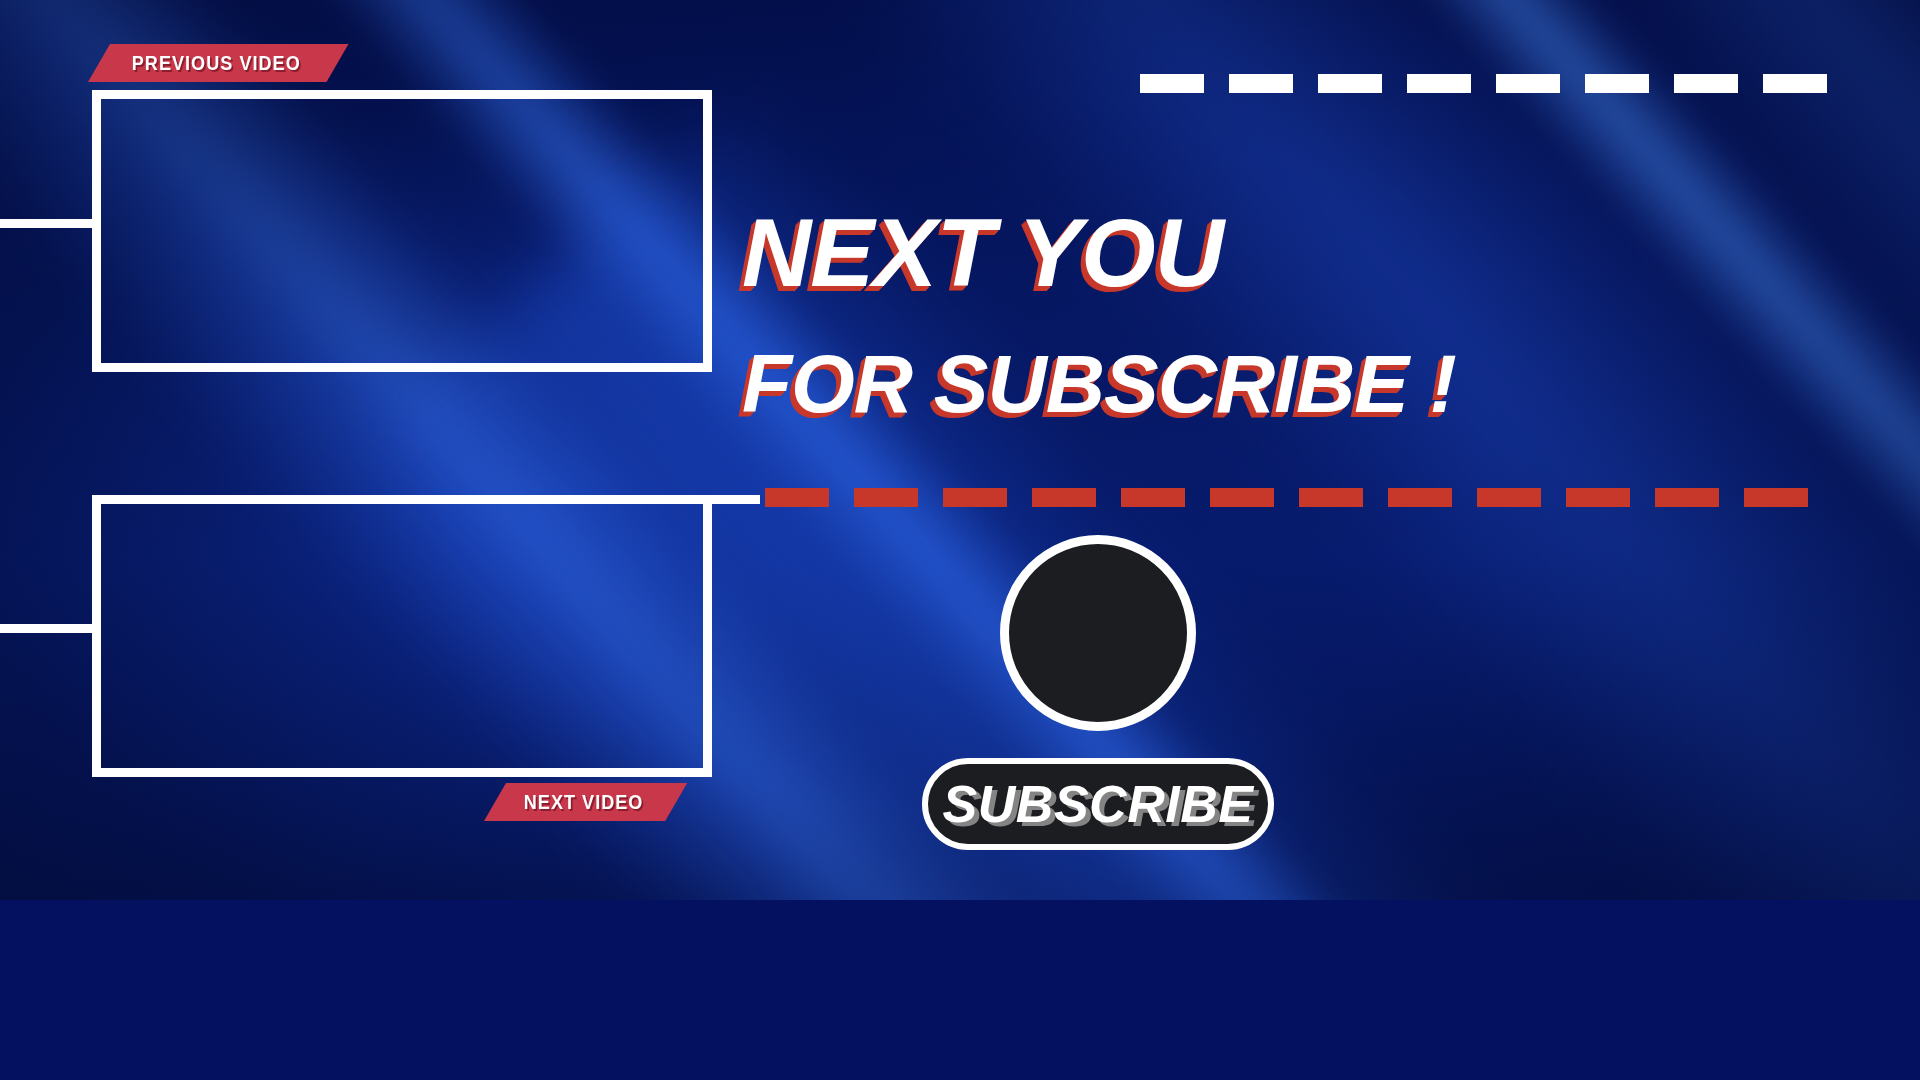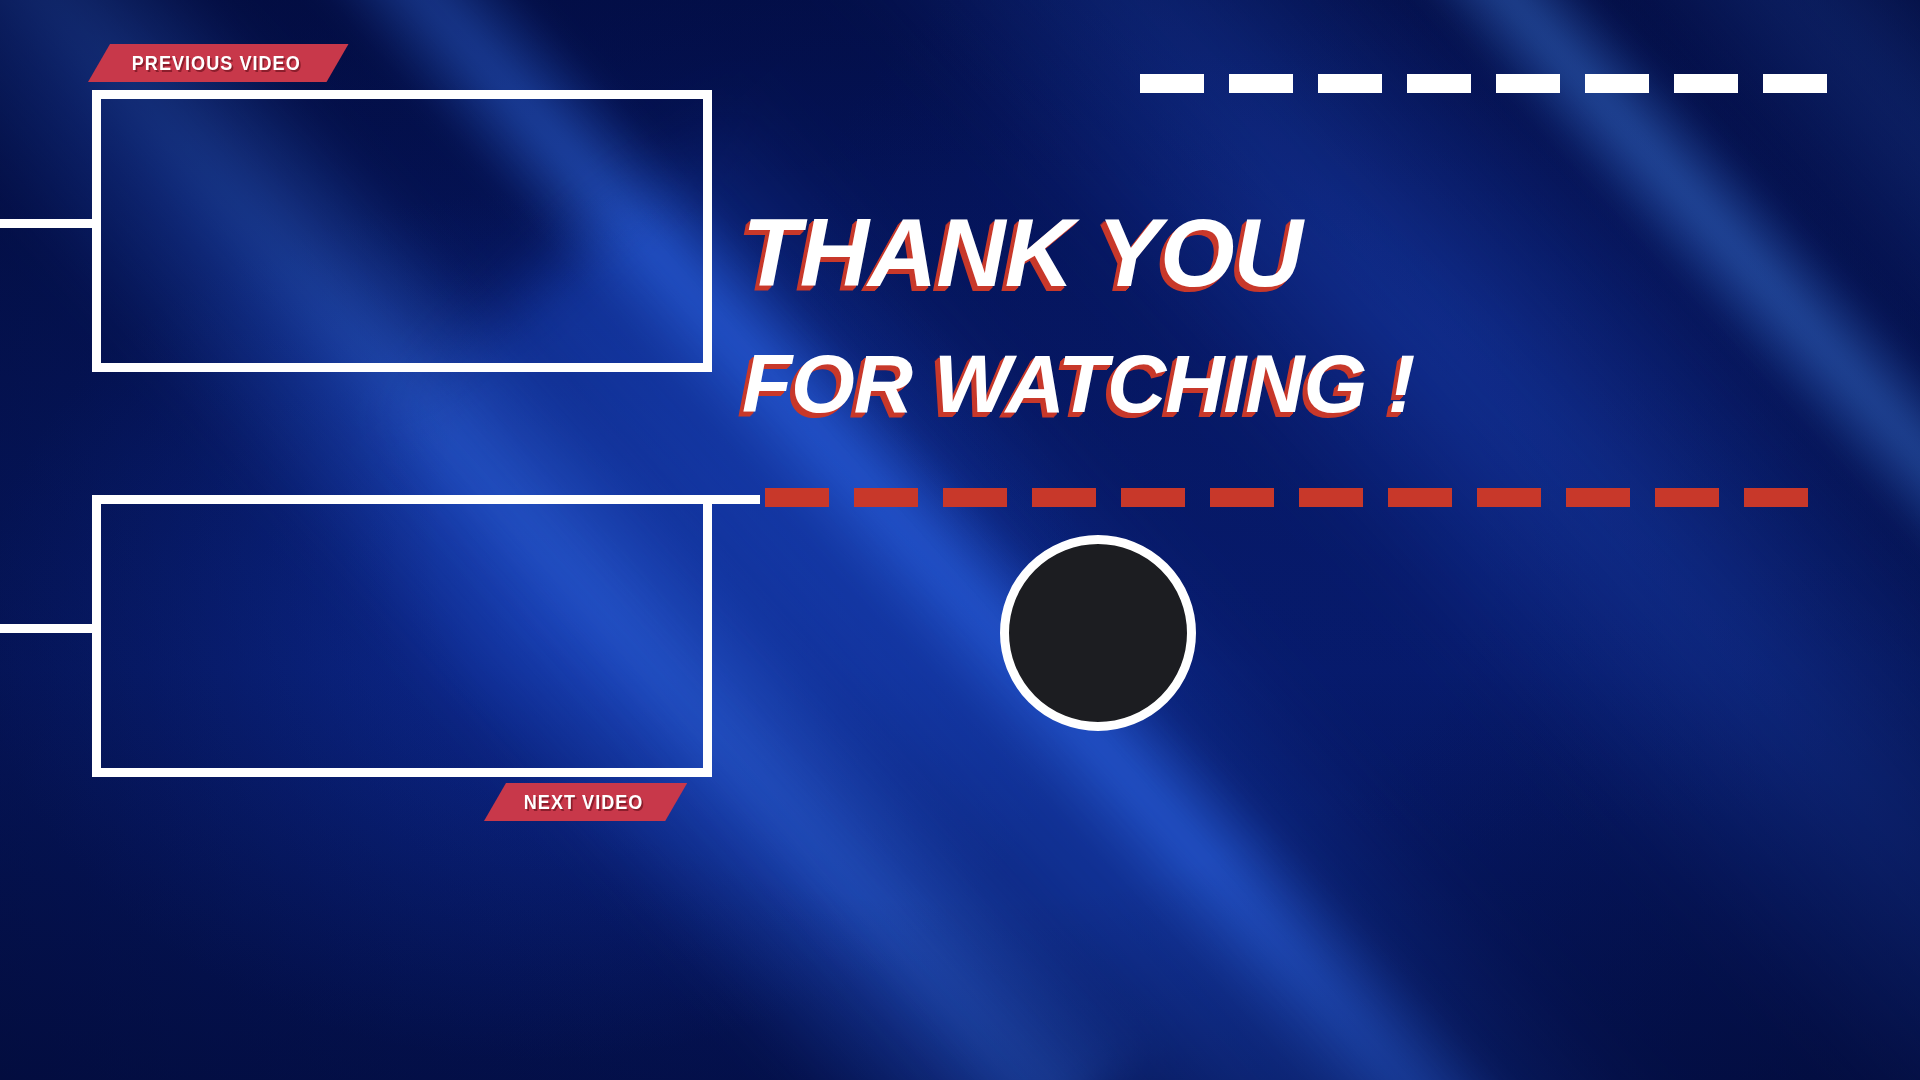--- a/index.html
+++ b/index.html
@@ -6,21 +6,21 @@
   html, body { width:1920px; height:1080px; overflow:hidden; }
   body {
     font-family:"Liberation Sans", sans-serif;
     background:#041160;
     position:relative;
   }
 
   
   #stage {
     position:absolute; inset:0;
-    width:1920px; height:1080px;
+    width:1920px; height:900px;
     background:
       radial-gradient(ellipse 900px 700px at 28% 58%, rgba(18,52,170,0.55) 0%, rgba(18,52,170,0) 62%),
       radial-gradient(ellipse 1100px 800px at 78% 30%, rgba(10,30,120,0.45) 0%, rgba(10,30,120,0) 65%),
       linear-gradient(180deg,#03104f 0%, #05165e 35%, #061a6a 62%, #041252 100%);
     overflow:hidden;
   }
   .streak { position:absolute; pointer-events:none; }
   .s1 {
     left:-240px; top:-120px; width:300px; height:1700px;
     transform:rotate(-42deg); transform-origin:50% 0;
@@ -241,20 +241,23 @@
 
   <div class="ribbon-wrap" id="label-next">
     <div class="ribbon">
       <div class="ribbon-slash"></div>
       <span class="ribbon-text">NEXT VIDEO</span>
       <div class="ribbon-underline"></div>
     </div>
   </div>
 
   <div id="headline">
-    <div class="hl-line" id="hl-1">THANK YOU</div>
-    <div class="hl-line" id="hl-2">FOR WATCHING !</div>
+    <div class="hl-line" id="hl-1">NEXT YOU</div>
+    <div class="hl-line" id="hl-2">FOR SUBSCRIBE !</div>
   </div>
 
   <div id="avatar"></div>
 
+  <div id="subscribe-btn">
+    <span id="subscribe-label">SUBSCRIBE</span>
+  </div>
 
 </div>
 
 </body></html>

